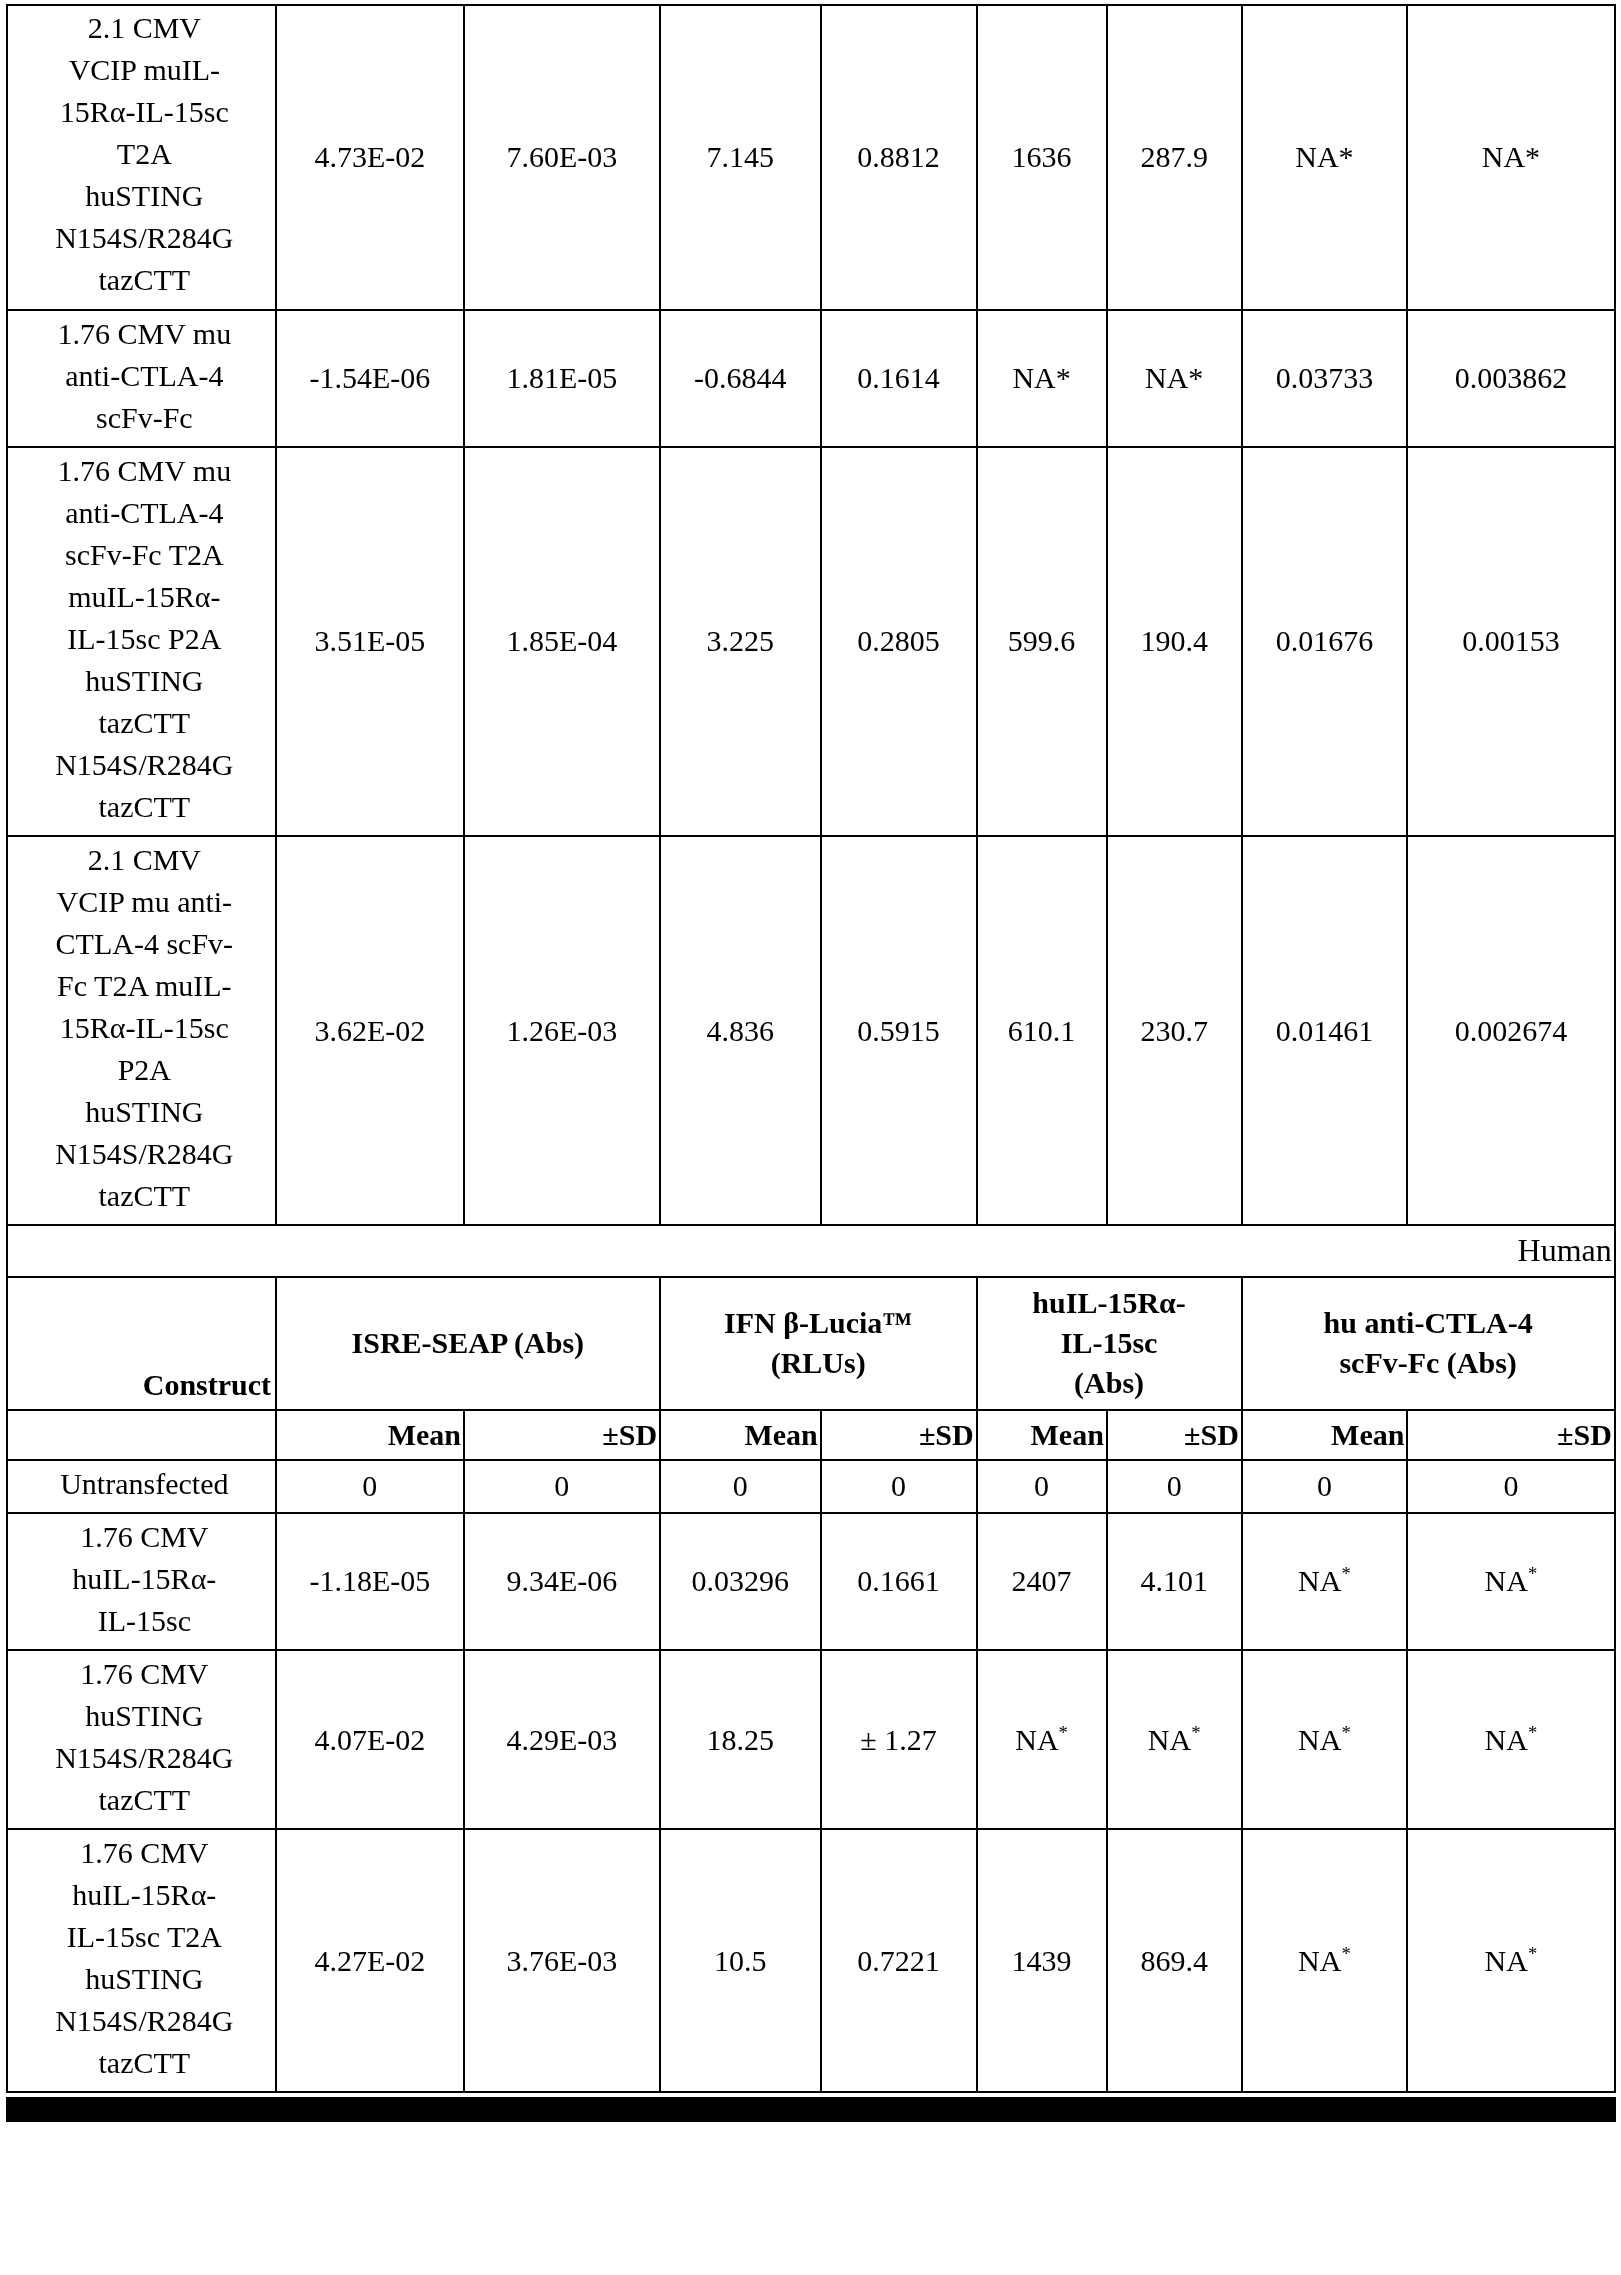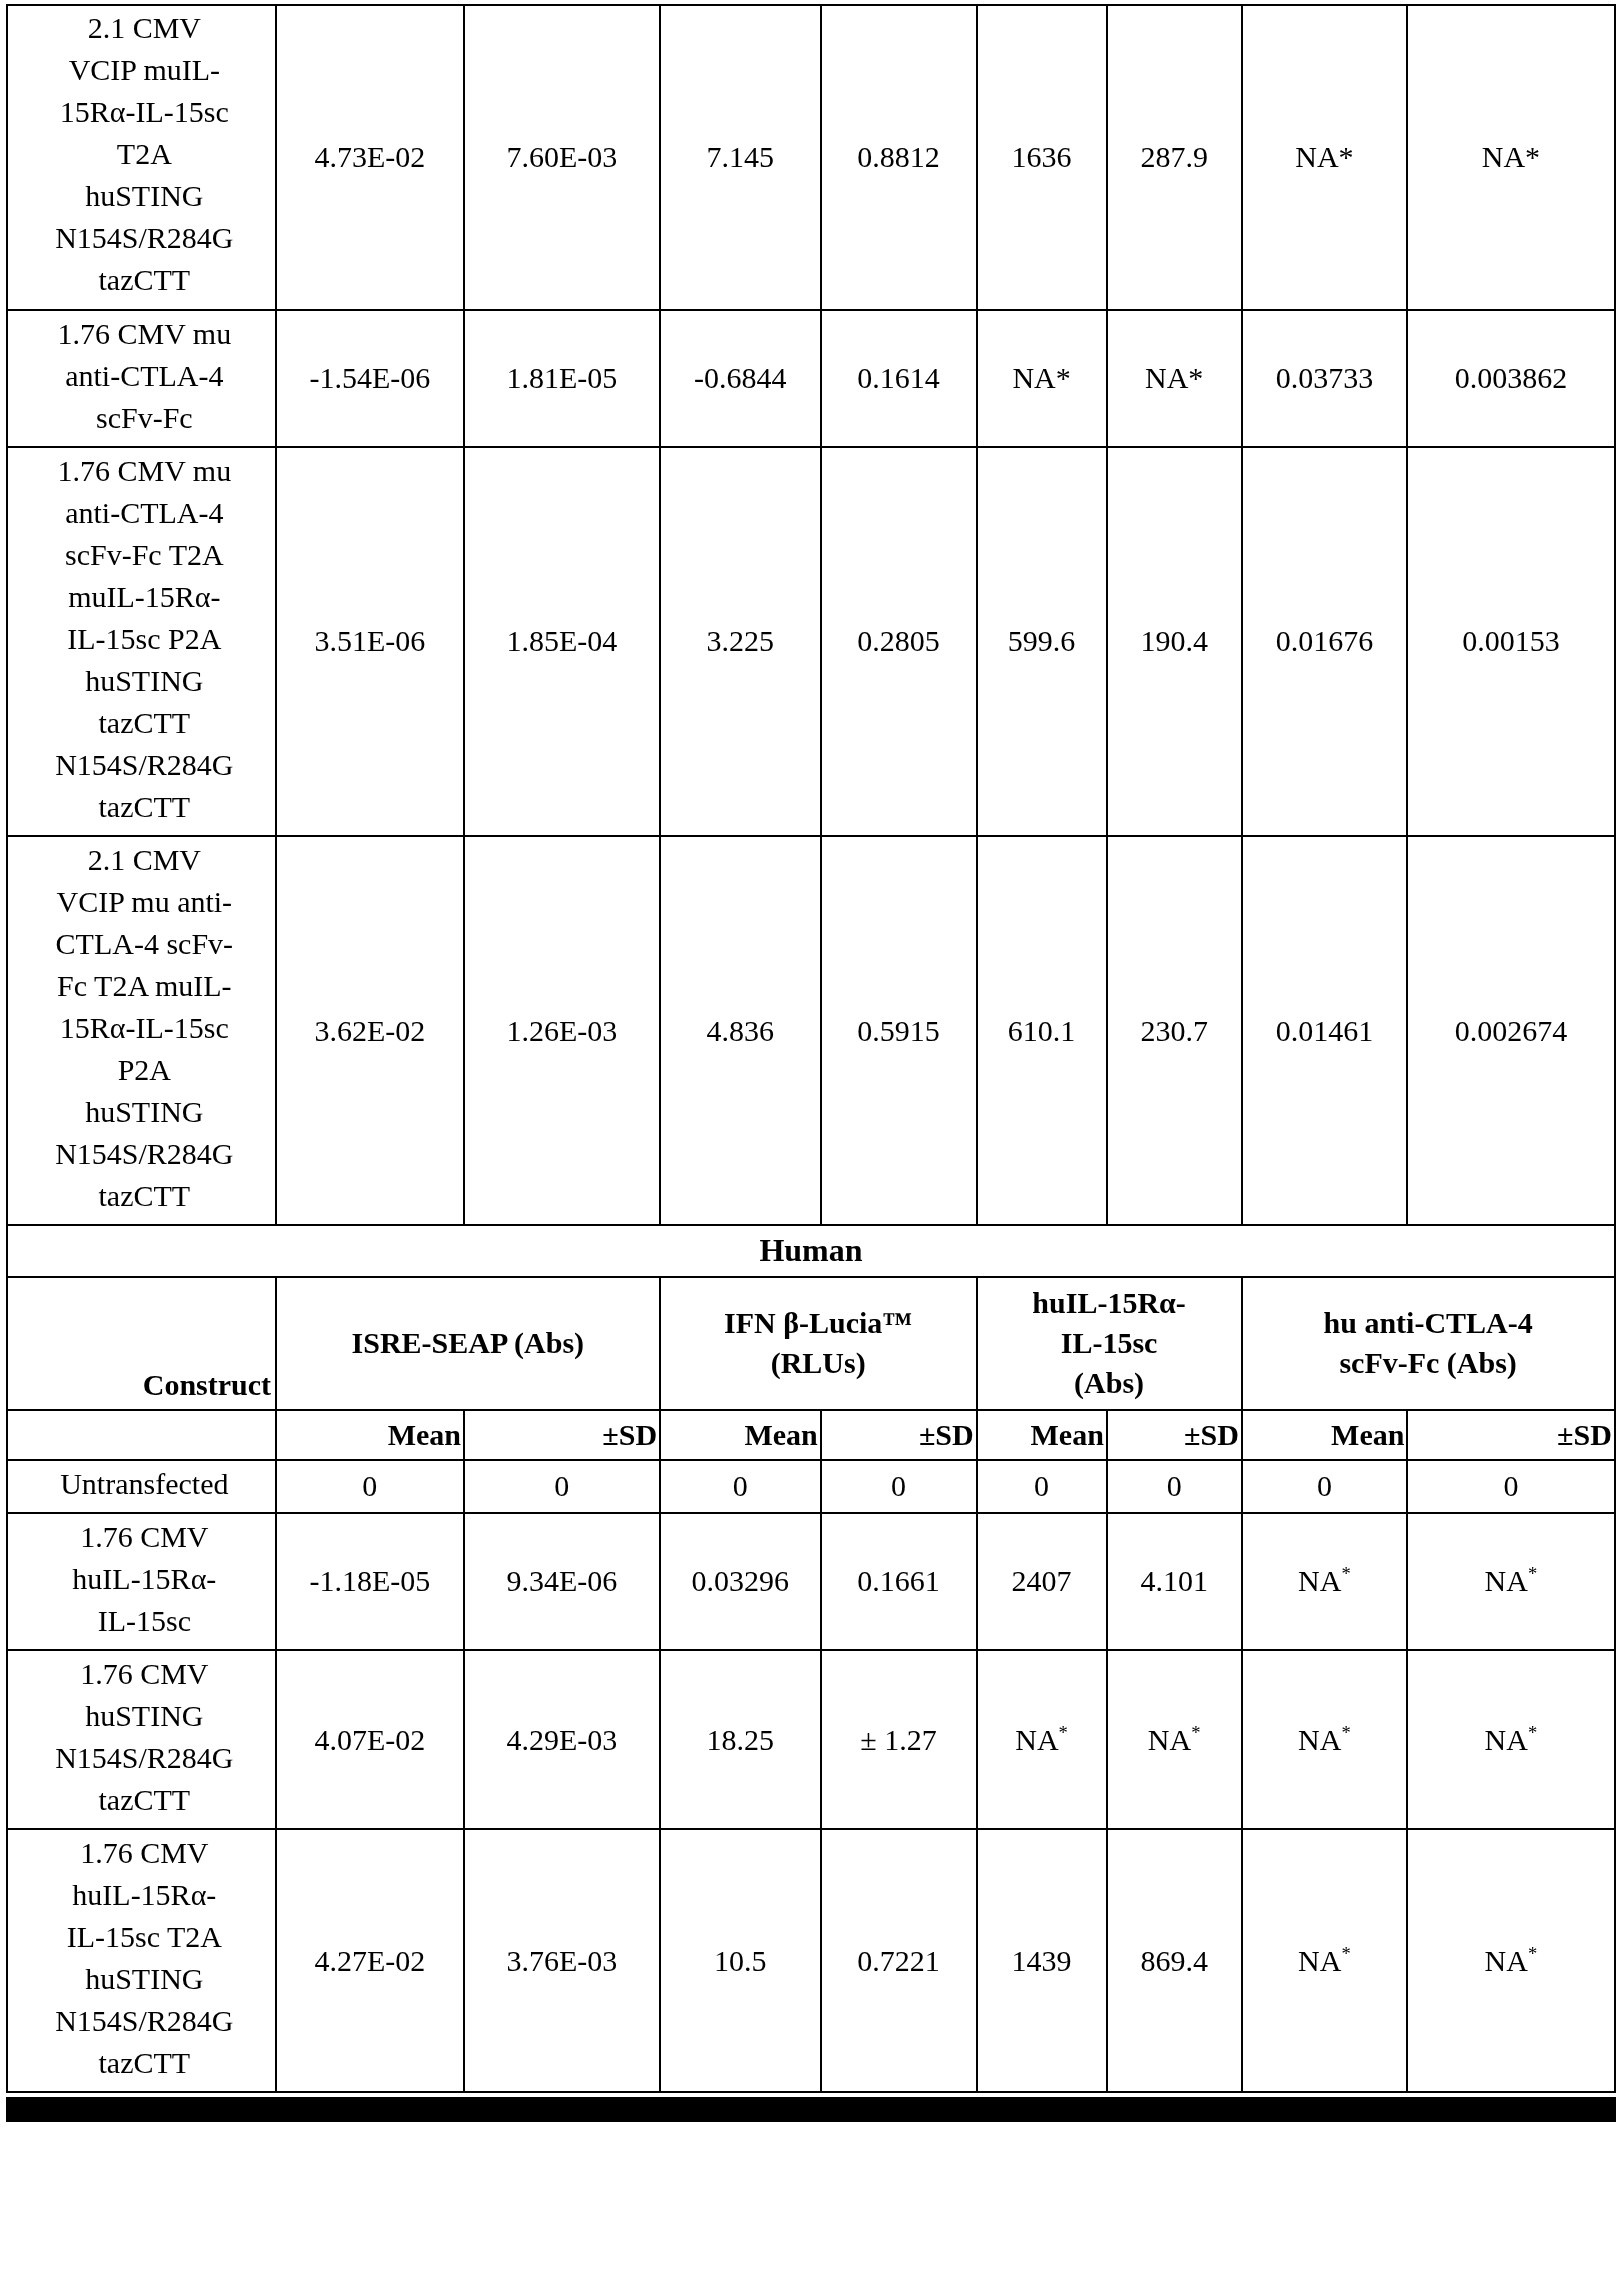--- a/index.html
+++ b/index.html
@@ -32,22 +32,22 @@
     line-height: 42px;
     padding: 1.8px 3.7px 7.3px 9.2px;
   }
   td.val {
     text-align: center;
     vertical-align: middle;
     padding: 5.5px 1.8px;
     line-height: 40px;
   }
   td.section-title {
-    text-align: center;
-    font-weight: bold;
+    text-align: right;
+    font-weight: normal;
     font-size: 32px;
     padding: 6.4px 1.8px;
   }
   th.construct-header {
     text-align: right;
     vertical-align: bottom;
     font-weight: bold;
     padding: 3.7px 3.7px 7.3px 9.2px;
   }
   th.group-header {
@@ -129,21 +129,21 @@
         <tr>
           <td class="construct">1.76 CMV mu
 anti-CTLA-4
 scFv-Fc T2A
 muIL-15Rα-
 IL-15sc P2A
 huSTING
 tazCTT
 N154S/R284G
 tazCTT</td>
-          <td class="val">3.51E-06</td>
+          <td class="val">3.51E-05</td>
           <td class="val">1.85E-04</td>
           <td class="val">3.225</td>
           <td class="val">0.2805</td>
           <td class="val">599.6</td>
           <td class="val">190.4</td>
           <td class="val">0.01676</td>
           <td class="val">0.00153</td>
         </tr>
         <tr>
           <td class="construct">2.1 CMV

